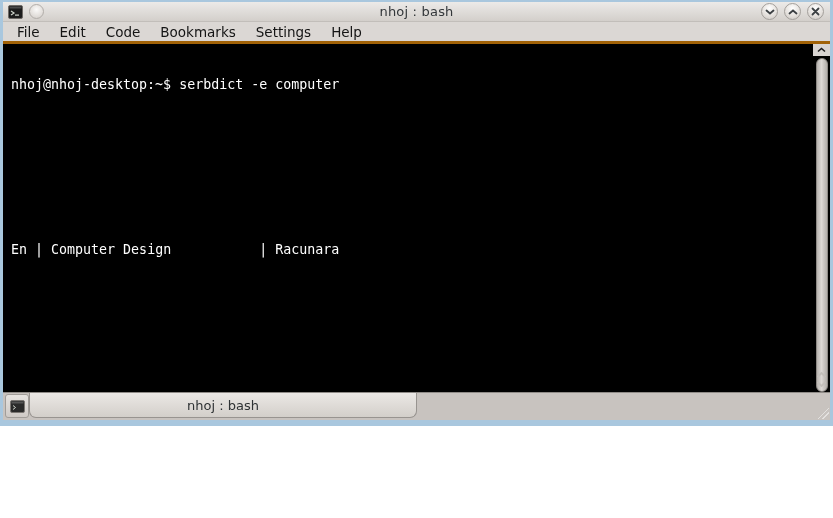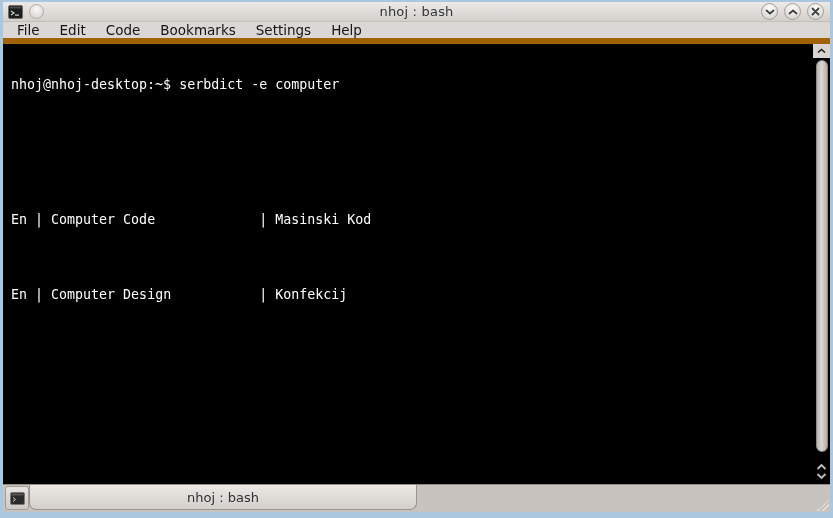--- a/index.html
+++ b/index.html
@@ -1,20 +1,20 @@
 <!DOCTYPE html>
 <html><head>
 <meta charset="utf-8">
 <style>
   * { margin:0; padding:0; box-sizing:border-box; }
   html,body { width:833px; height:518px; overflow:hidden; }
   body { font-family:"DejaVu Sans", "Liberation Sans", sans-serif; }
 
   .window {
-    width:833px; height:518px;
+    width:833px; height:426px;
     background:#a9c7de;
     padding:2px 3px 6px 3px;
     display:flex; flex-direction:column;
   }
   .window-inner { flex:1; display:flex; flex-direction:column; min-height:0; }
 
   
   .titlebar {
     height:20px; flex:0 0 20px;
     background:linear-gradient(#eceae8,#d3cfcb);
@@ -42,21 +42,21 @@
     cursor:default;
   }
   .win-btn svg { display:block; }
 
   
   .menubar {
     height:22px; flex:0 0 22px;
     background:#dbd7d4;
     display:flex; align-items:center;
     padding-left:4px;
-    border-bottom:6px solid #a16207;
+    border-bottom:3px solid #a16207;
   }
   .menu-item {
     font-size:13.5px; color:#141414;
     padding:2px 10px;
   }
 
   
   .terminal {
     flex:1 1 auto; min-height:0;
     background:#000000;
@@ -170,24 +170,23 @@
       <span class="menu-item">Settings</span>
       <span class="menu-item">Help</span>
     </div>
 
     <div class="terminal">
       <div class="terminal-text">
         <div class="line"><span>nhoj@nhoj-desktop:~$</span><span> </span><span>serbdict -e computer</span></div>
         <div class="line"></div>
         <div>
 
-  <div class="line"><span>En</span><span> </span><span>|</span><span> </span><span>Computer Code             </span><span>|</span><span> </span><span>Masinski Kod</span></div>
-
-
-  <div class="line"><span>En</span><span> </span><span>|</span><span> </span><span>Computer Design           </span><span>|</span><span> </span><span>Konfekcij</span></div>
+
+
+  <div class="line"><span>En</span><span> </span><span>|</span><span> </span><span>Computer Design           </span><span>|</span><span> </span><span>Racunara</span></div>
 
 
   
 
   
 
   
 
   
 

